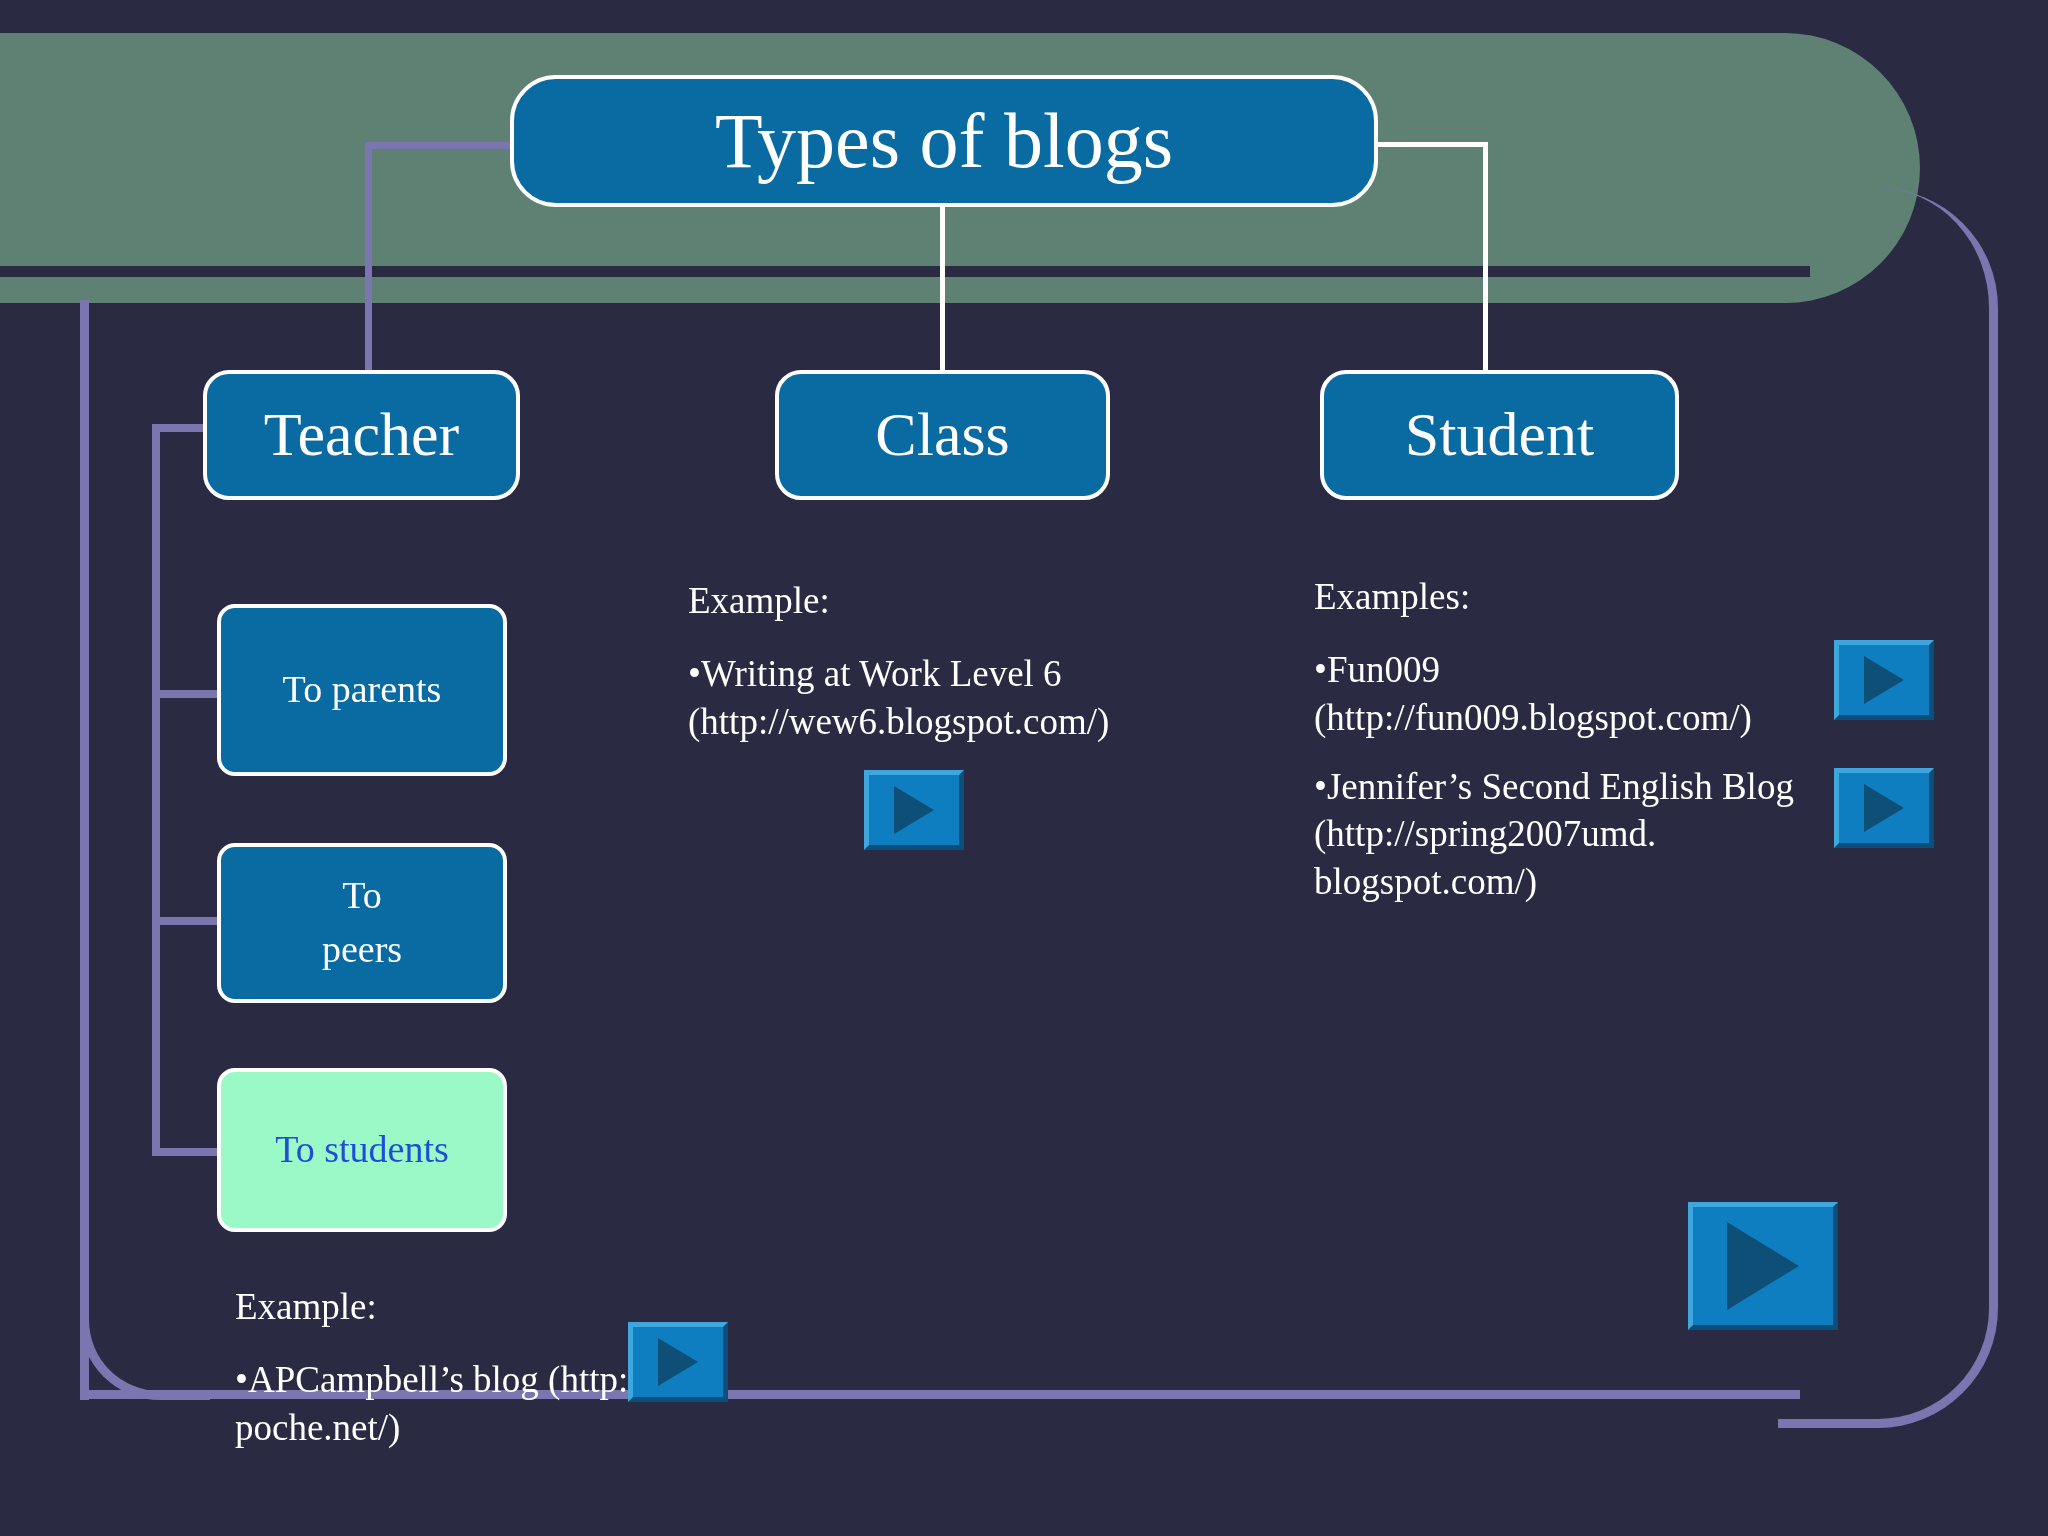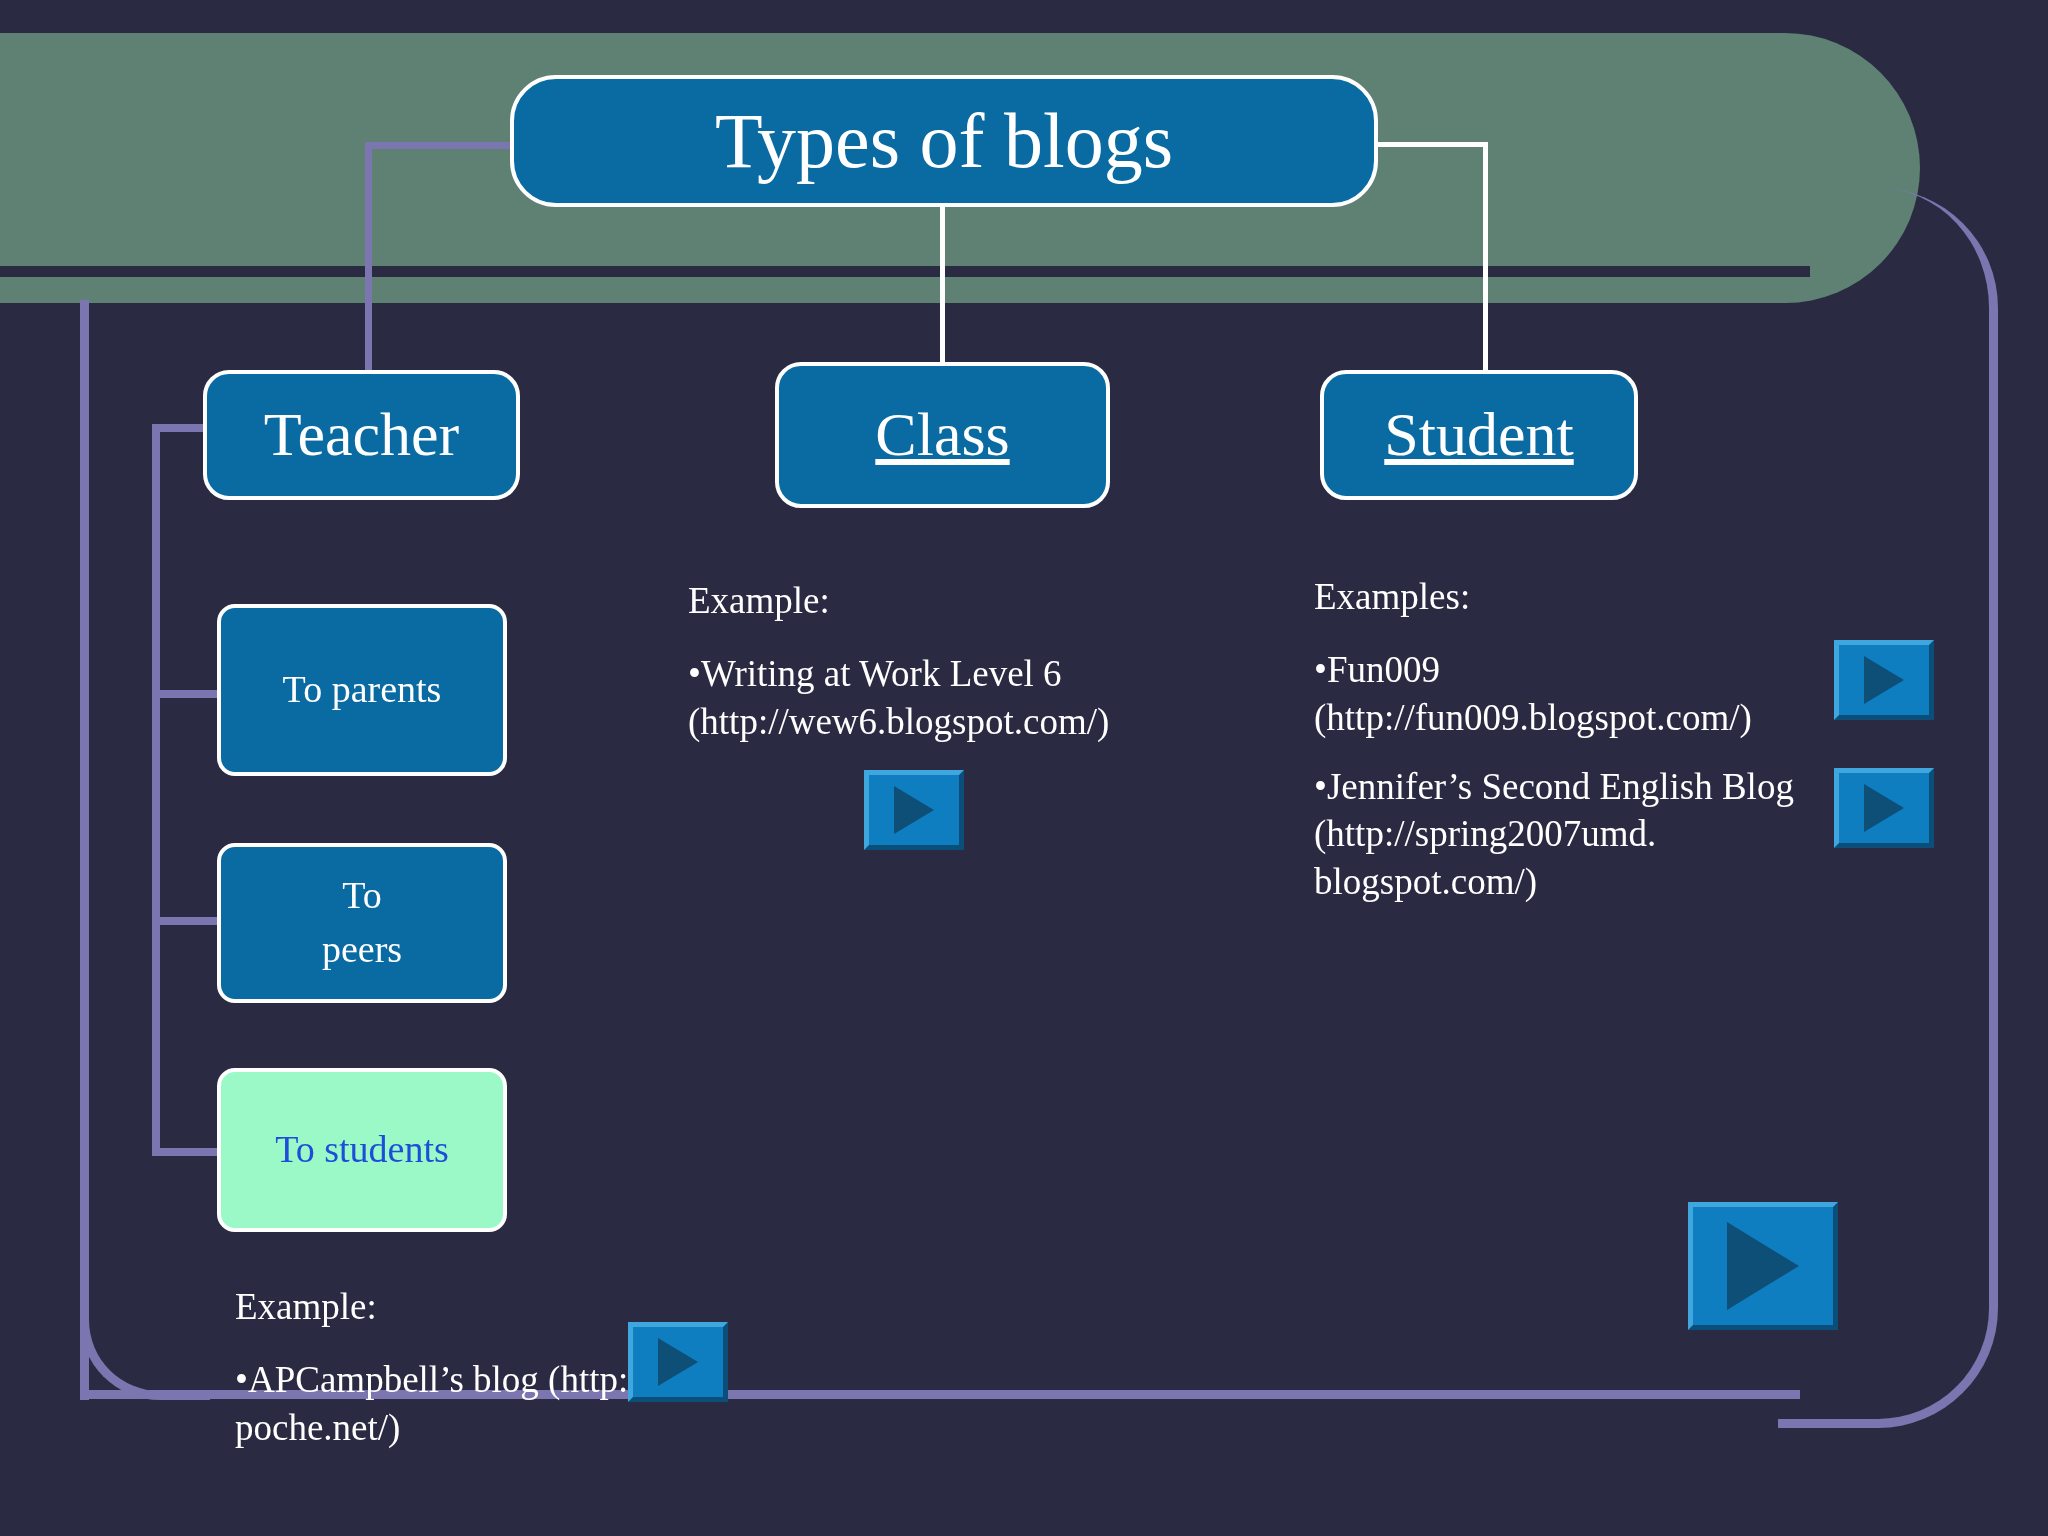--- a/index.html
+++ b/index.html
@@ -221,25 +221,25 @@
   <div class="arrow-head" style="left:258px; top:1135px;"></div>
 
   <div class="node title-node" style="left:510px; top:75px; width:868px; height:132px;">
     <span>Types of blogs</span>
   </div>
 
   <div class="node level1" style="left:203px; top:370px; width:317px; height:130px;">
     <span>Teacher</span>
   </div>
 
-  <div class="node level1" style="left:775px; top:362px; width:335px; height:146px;text-decoration:underline;">
+  <div class="node level1" style="left:775px; top:370px; width:335px; height:130px;">
     <span>Class</span>
   </div>
 
-  <div class="node level1" style="left:1320px; top:370px; width:318px; height:130px;text-decoration:underline;">
+  <div class="node level1" style="left:1320px; top:370px; width:359px; height:130px;">
     <span>Student</span>
   </div>
 
   <div class="node sub" style="left:217px; top:604px; width:290px; height:172px;">
     <span>To parents</span>
   </div>
 
   <div class="node sub" style="left:217px; top:843px; width:290px; height:160px; flex-direction:column;">
     <span style="margin-bottom:14px;">To</span>
     <span>peers</span>

